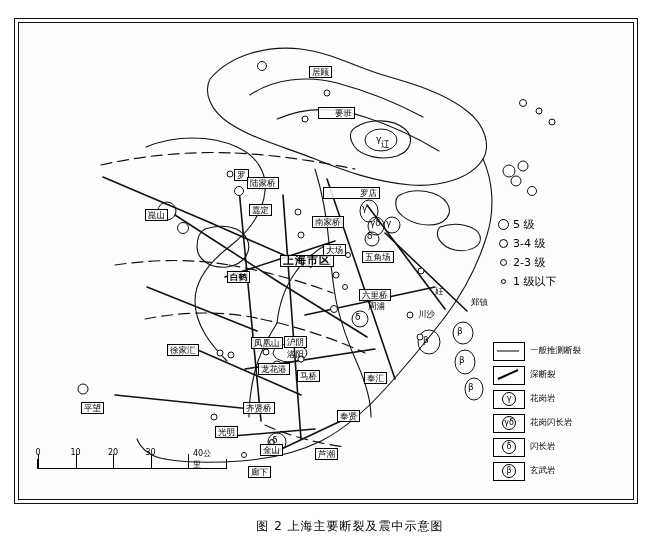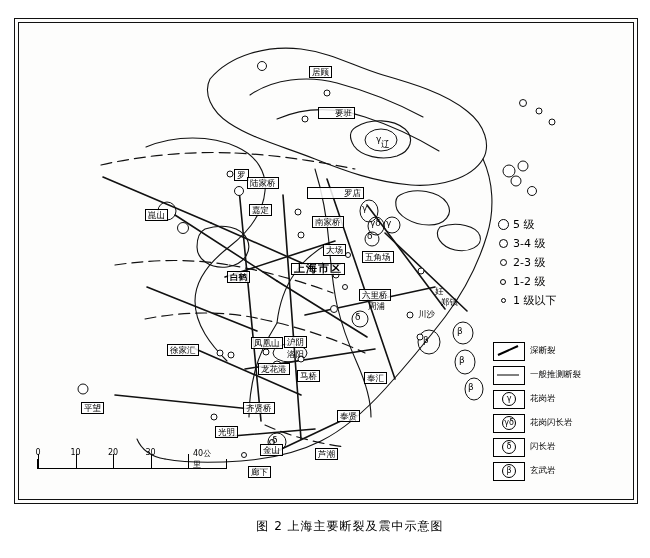--- a/index.html
+++ b/index.html
@@ -224,31 +224,31 @@
       <circle cx="405" cy="318" r="3"></circle>
     </g>
   </svg>
 
   <div id="places">
       <div class="place boxed" style="left: 288px; top: 47px; margin-left: 6px;">居顾</div>
       <div class="place boxed" style="left: 303px; top: 88px; padding-left: 16px;">要班</div>
       <div class="place" style="left: 366px; top: 120px;">辽</div>
       <div class="place boxed" style="left: 219px; top: 150px;">罗</div>
       <div class="place boxed" style="left: 232px; top: 158px;">陆家桥</div>
-      <div class="place boxed" style="left: 292px; top: 168px; padding-left: 36px;">罗店</div>
+      <div class="place boxed" style="left: 308px; top: 168px; padding-left: 36px;">罗店</div>
       <div class="place boxed" style="left: 234px; top: 185px;">嘉定</div>
       <div class="place boxed" style="left: 130px; top: 190px;">崑山</div>
       <div class="place boxed" style="left: 297px; top: 197px;">南家桥</div>
       <div class="place boxed" style="left: 308px; top: 225px;">大场</div>
       <div class="place boxed" style="left: 347px; top: 232px;">五角场</div>
-      <div class="place boxed big" style="left: 265px; top: 244px; margin-left: 11px;">上海市区</div>
+      <div class="place boxed big" style="left: 265px; top: 236px;">上海市区</div>
       <div class="place boxed" style="left: 212px; top: 252px; font-weight: bold;">白鹤</div>
       <div class="place boxed" style="left: 344px; top: 270px;">六里桥</div>
       <div class="place" style="left: 353px; top: 282px;">周浦</div>
-      <div class="place" style="left: 426px; top: 278px;">郑镇</div>
+      <div class="place" style="left: 456px; top: 278px;">郑镇</div>
       <div class="place" style="left: 403px; top: 290px;">川沙</div>
       <div class="place" style="left: 420px; top: 267px;">妊</div>
       <div class="place boxed" style="left: 152px; top: 325px;">徐家汇</div>
       <div class="place boxed" style="left: 236px; top: 318px;">凤凰山</div>
       <div class="place boxed" style="left: 269px; top: 317px;">沪阴</div>
       <div class="place" style="left: 272px; top: 330px;">洛阳</div>
       <div class="place boxed" style="left: 243px; top: 344px;">龙花港</div>
       <div class="place boxed" style="left: 282px; top: 351px;">马桥</div>
       <div class="place boxed" style="left: 349px; top: 353px;">奉汇</div>
       <div class="place boxed" style="left: 228px; top: 383px;">齐贤桥</div>
@@ -288,48 +288,42 @@
         <div>3-4 级</div>
       </div>
       <div class="lq-row">
         <div class="lq-sym">
           <div class="dot" style="width: 5px; height: 5px;"></div>
         </div>
         <div>2-3 级</div>
       </div>
       <div class="lq-row">
         <div class="lq-sym">
-          <div class="dot" style="width: 4px; height: 4px;"></div>
-        </div>
-        <div>1-2 级</div>
-      </div>
-      <div class="lq-row">
-        <div class="lq-sym">
           <div class="dot" style="width: 3px; height: 3px;"></div>
         </div>
         <div>1 级以下</div>
       </div>
     </div>
 
   <div id="legend-box">
+      <div class="lb-row">
+        <div class="lb-sym">
+          <svg width="28" height="15" style="position: absolute; left: 0px; top: 0px;">
+            <path d="M3 8 L25 8" stroke-width="1" stroke="#000" fill="none"></path>
+          </svg>
+        </div>
+        <div>一般推测断裂</div>
+      </div>
       <div class="lb-row">
         <div class="lb-sym">
           <svg width="28" height="15" style="position: absolute; left: 0px; top: 0px;">
             <path d="M4 12 L24 3" stroke-width="2" stroke="#000" fill="none"></path>
           </svg>
         </div>
         <div>深断裂</div>
-      </div>
-      <div class="lb-row">
-        <div class="lb-sym">
-          <svg width="28" height="15" style="position: absolute; left: 0px; top: 0px;">
-            <path d="M3 8 L25 8" stroke-width="1" stroke="#000" fill="none"></path>
-          </svg>
-        </div>
-        <div>一般推测断裂</div>
       </div>
       <div class="lb-row">
         <div class="lb-sym circleglyph">
           <span class="glyph">γ</span>
         </div>
         <div>花岗岩</div>
       </div>
       <div class="lb-row">
         <div class="lb-sym circleglyph">
           <span class="glyph">γδ</span>

